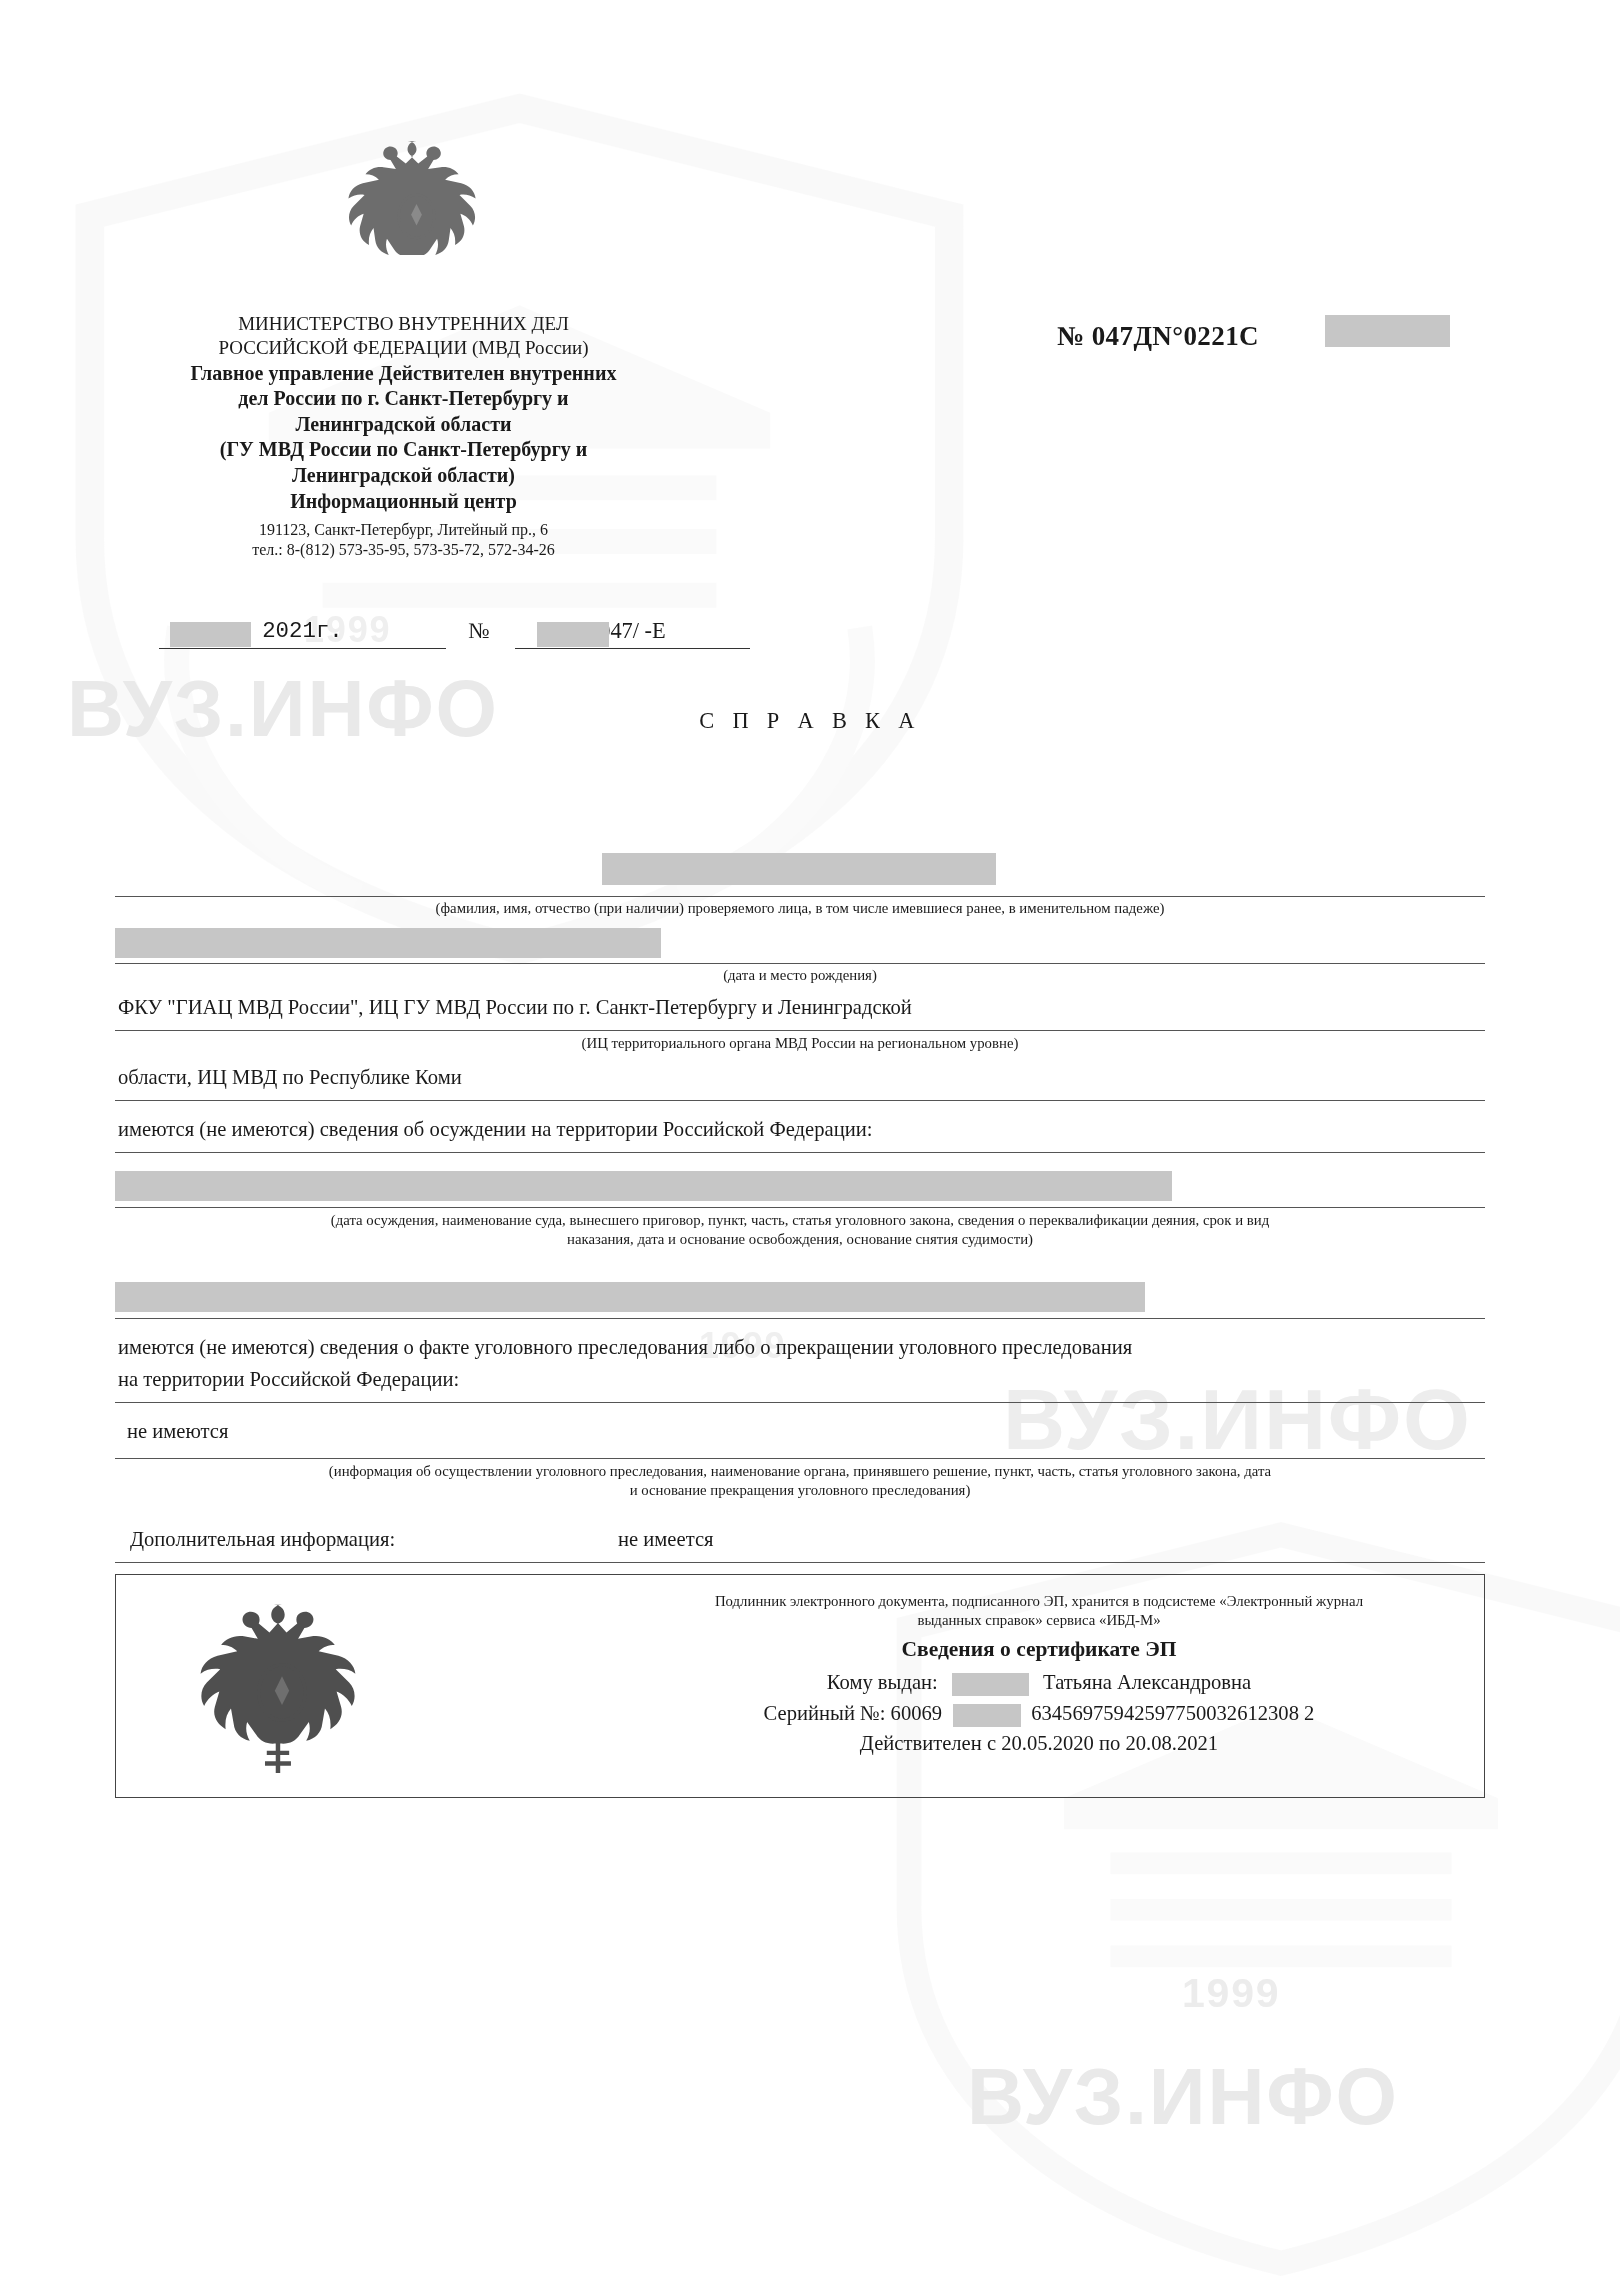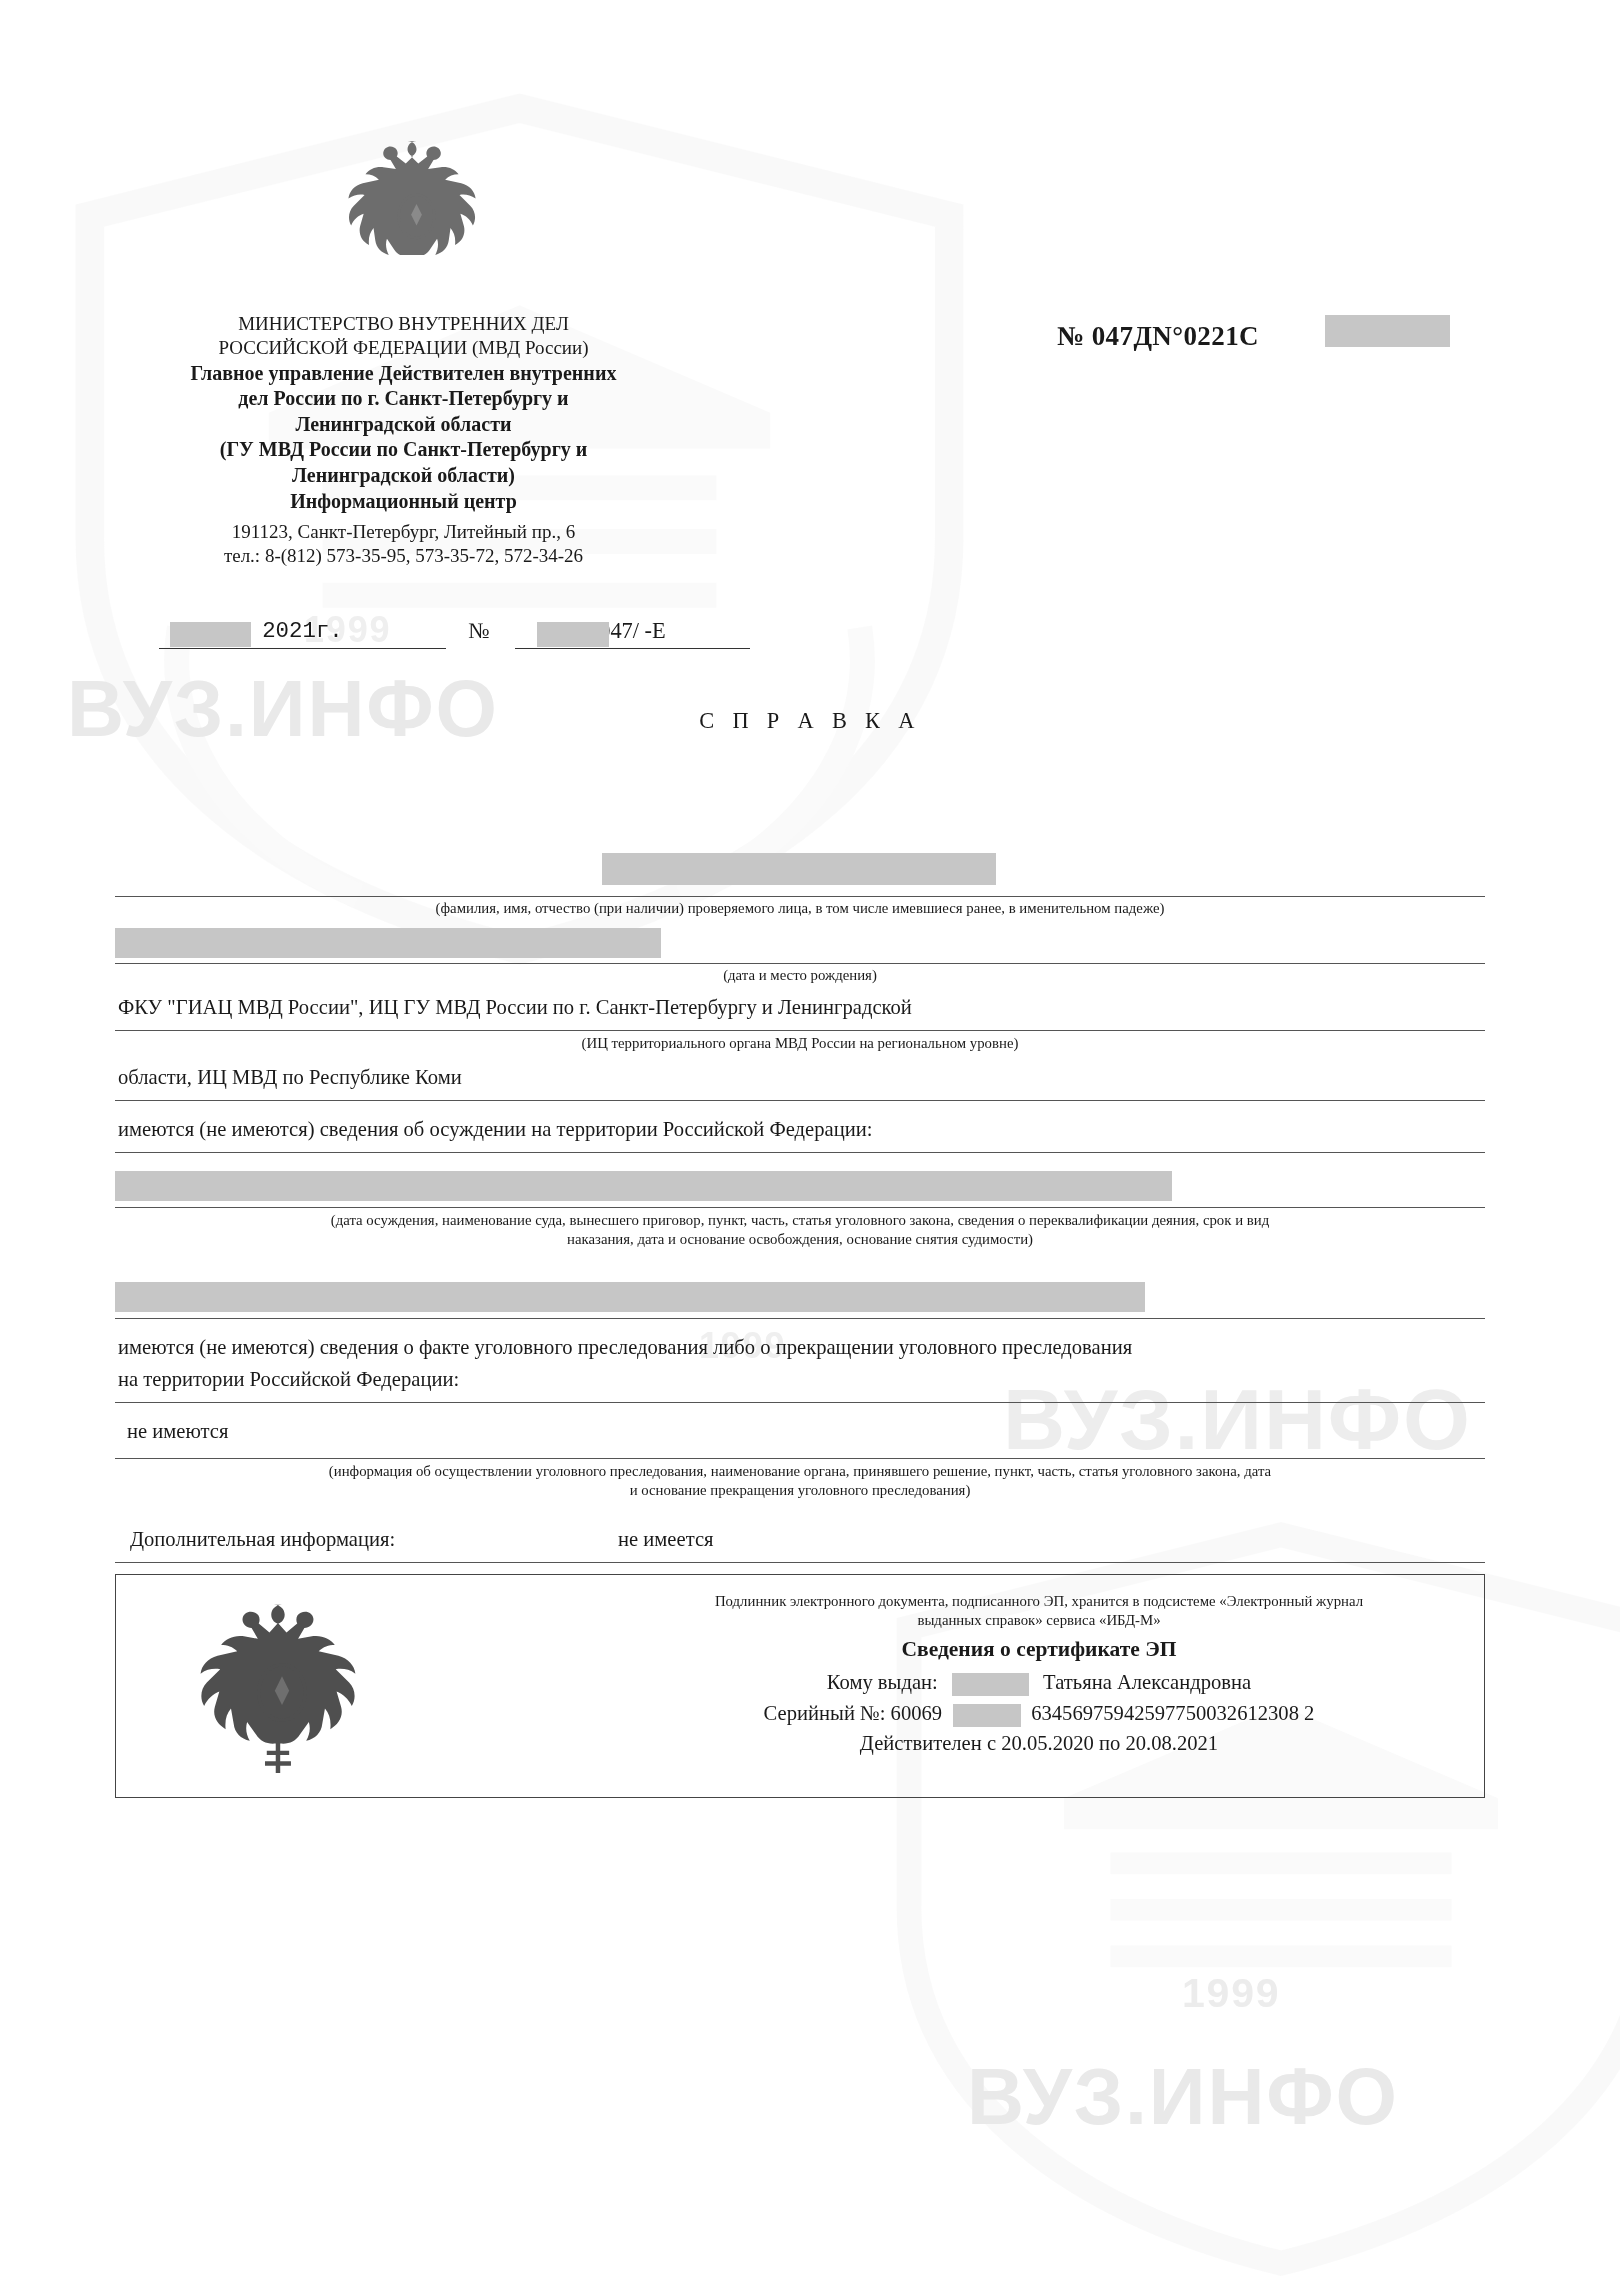--- a/index.html
+++ b/index.html
@@ -64,21 +64,21 @@
   .org-block {
     position: absolute;
     left: 99px;
     top: 312px;
     width: 609px;
     text-align: center;
     line-height: 1.28;
   }
   .org-line-sm { font-size: 19px; }
   .org-line-bd { font-size: 20px; font-weight: bold; }
-  .org-addr { font-size: 19px; margin-top: 5.4px; line-height: 1.3; }
+  .org-addr { font-size: 16px; margin-top: 5.4px; line-height: 1.3; }
 
   .doc-number {
     position: absolute;
     left: 1057px;
     top: 321px;
     font-size: 27px;
     font-weight: bold;
     letter-spacing: 0.4px;
   }
   .redact {

